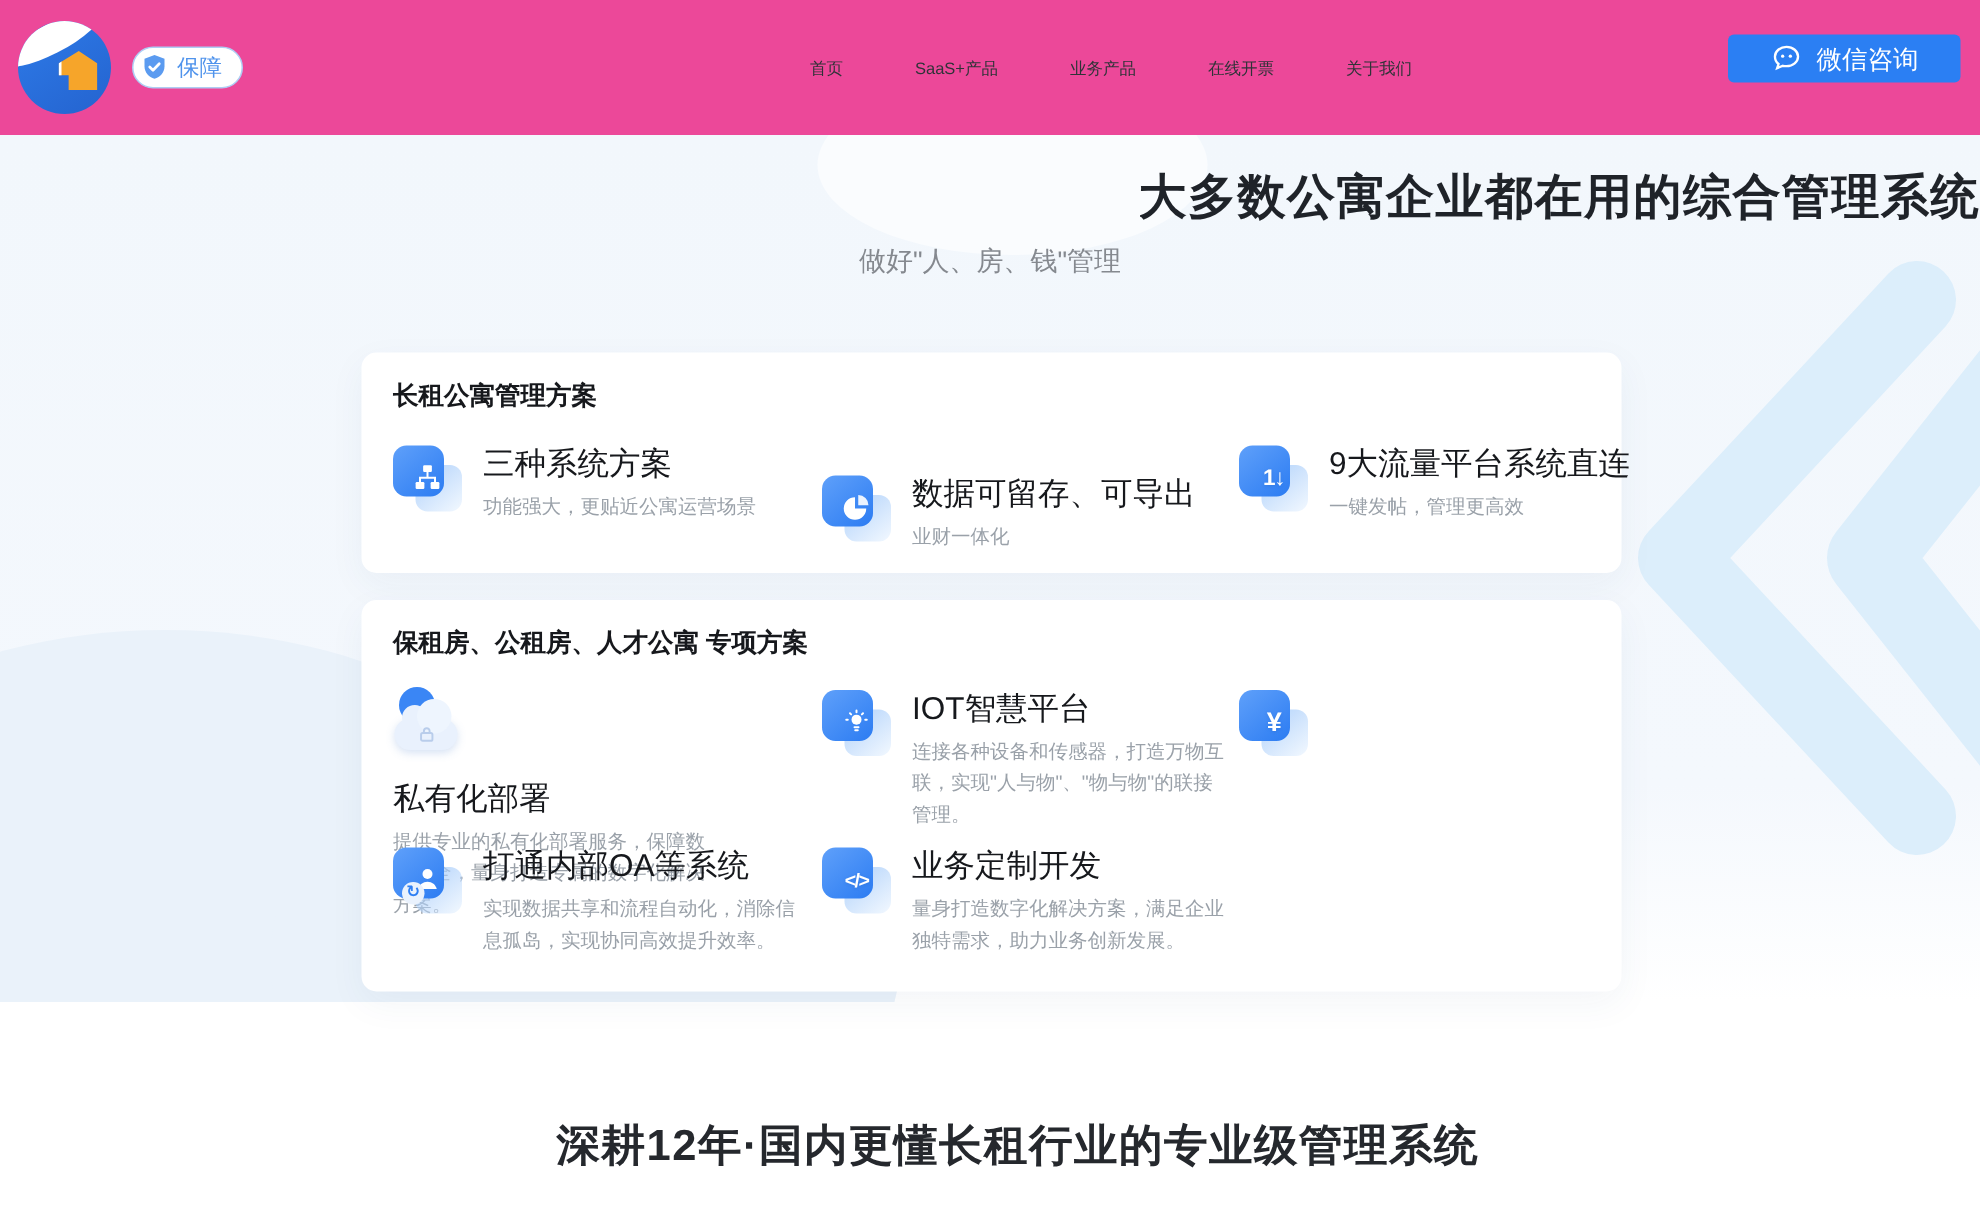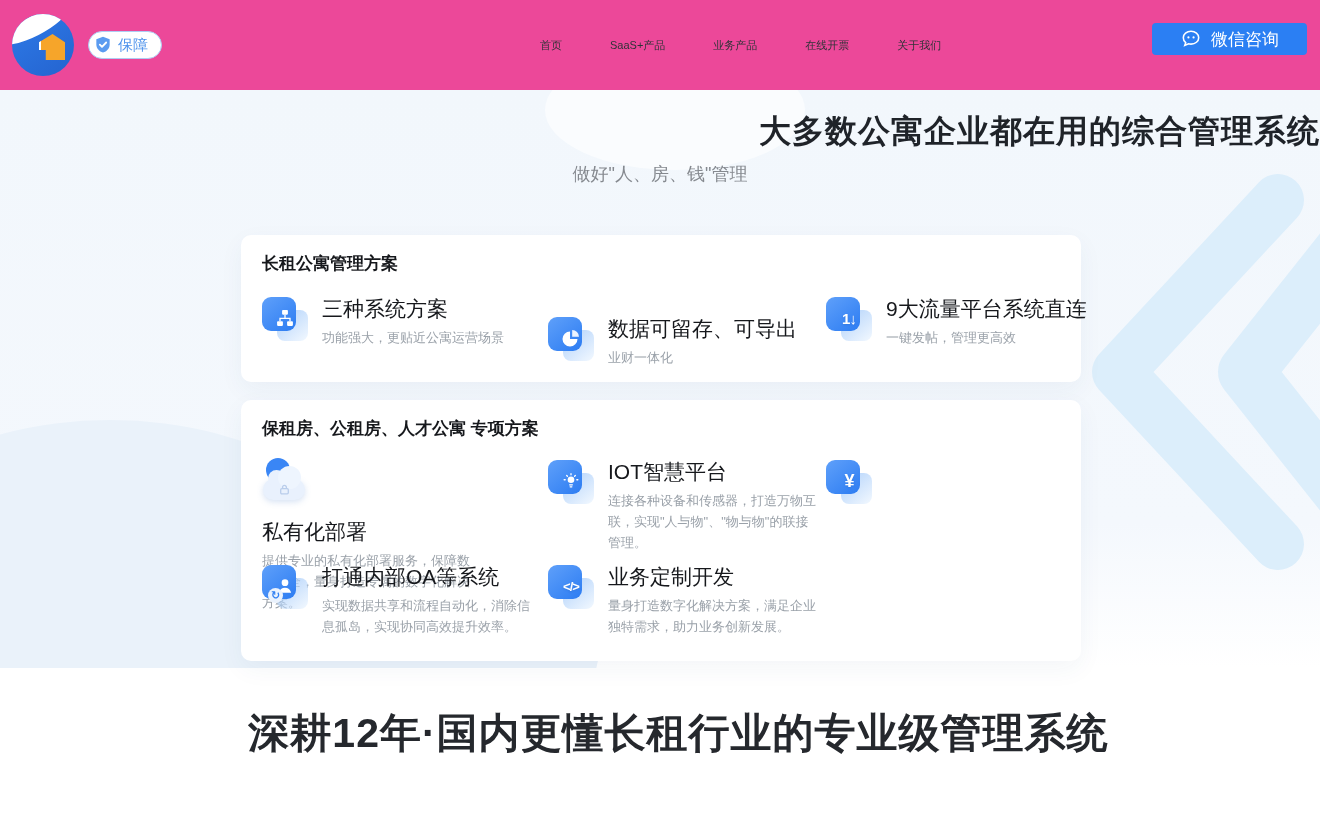--- a/index.html
+++ b/index.html
@@ -72,21 +72,21 @@
           border-radius:50%; background:#e9f1fd; }
   .tile .cloud:after { content:""; position:absolute; right:4px; top:-13px; width:23px; height:23px;
           border-radius:50%; background:#eef5fe; }
   .tile .lock { position:absolute; left:0; bottom:2px; width:44px; height:26px; display:flex;
           align-items:center; justify-content:center; z-index:2; }
   .tile .badge-sync { position:absolute; left:6px; bottom:6px; width:15px; height:15px; border-radius:50%;
           background:#eaf2fd; color:#2f7ff3; font-size:11px; line-height:15px; text-align:center;
           font-weight:700; text-shadow:none; z-index:2; }
 
   
-  .section2-title { position:absolute; top:706px; left:0; width:100%; text-align:center; font-size:41px;
+  .section2-title { position:absolute; top:744px; left:0; width:100%; text-align:center; font-size:29px;
           font-weight:700; color:#25282d; letter-spacing:1px;padding-left:37px; }
   .section2-subtitle { position:absolute; top:772px; left:0; width:100%; text-align:center; font-size:18px;
           color:#85898f; }
 </style>
 </head>
 <body>
 
 <div id="page">
 
   <div class="hero">

